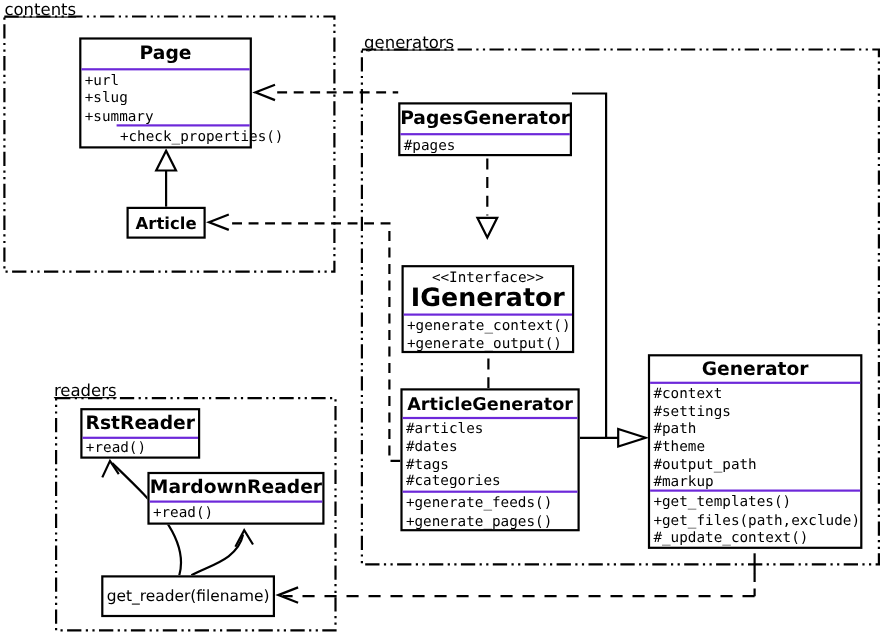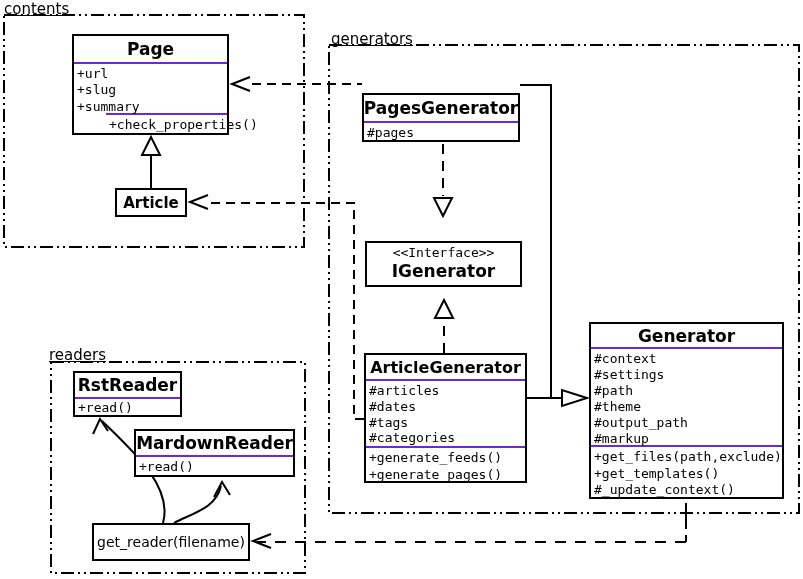--- a/index.html
+++ b/index.html
@@ -5,21 +5,21 @@
   html,body{margin:0;padding:0;background:#fff;}
   #stage{position:relative;width:803px;height:579px;background:#ffffff;overflow:hidden;
          font-family:"DejaVu Sans",sans-serif;color:#000;}
   svg{position:absolute;left:0;top:0;}
   .pkg-label{position:absolute;font-size:15px;color:#000;line-height:16px;text-decoration:underline;}
   .uml{position:absolute;background:#fff;border:2px solid #000;box-sizing:border-box;}
   .uml .t{font-weight:bold;text-align:center;font-size:17px;display:flex;align-items:center;justify-content:center;}
   .uml .c{border-top:2px solid #6d28d9;padding:2px 3px;box-sizing:border-box;}
   .mono{font-family:"DejaVu Sans Mono",monospace;font-size:13px;white-space:nowrap;}
   .stereo{font-family:"DejaVu Sans Mono",monospace;font-size:13px;font-weight:normal;text-align:center;line-height:16px;}
-  .ttl-inner{font-weight:bold;font-size:17px;text-align:center;line-height:20px;}
+  .ttl-inner{font-weight:bold;font-size:23px;text-align:center;line-height:20px;}
   .plain-box{position:absolute;background:#fff;border:2px solid #000;box-sizing:border-box;
              display:flex;align-items:center;justify-content:center;font-size:14px;}
 </style>
 </head>
 <body>
 
 <div id="stage">
 
   <svg width="803" height="579" viewBox="0 0 803 579">
 
@@ -101,20 +101,24 @@
     <div class="c mono" style="height:19px;line-height:15px;">
       <div>#pages</div>
     </div>
   </div>
 
   <div class="uml" style="left:365px;top:218px;width:157px;margin-top:23px;">
     <div style="height:40px;padding-top:2px;">
       <div class="stereo">&lt;&lt;Interface&gt;&gt;</div>
       <div class="ttl-inner">IGenerator</div>
     </div>
+    <div class="c mono" style="height:34px;line-height:16px;">
+      <div>+generate_context()</div>
+      <div>+generate_output()</div>
+    </div>
   </div>
 
   <div class="uml" style="left:364px;top:353px;width:163px;">
     <div class="t" style="height:24px;font-size:16px;">ArticleGenerator</div>
     <div class="c mono" style="height:67px;line-height:15.8px;">
       <div>#articles</div>
       <div>#dates</div>
       <div>#tags</div>
       <div>#categories</div>
     </div>
@@ -128,22 +132,22 @@
     <div class="t" style="height:23px;">Generator</div>
     <div class="c mono" style="height:98px;line-height:15.9px;">
       <div>#context</div>
       <div>#settings</div>
       <div>#path</div>
       <div>#theme</div>
       <div>#output_path</div>
       <div>#markup</div>
     </div>
     <div class="c mono" style="height:52px;line-height:16.6px;">
+      <div>+get_templates()</div>
       <div>+get_files(path,exclude)</div>
-      <div>+get_templates()</div>
       <div>#_update_context()</div>
     </div>
   </div>
 
   <div class="uml" style="left:73px;top:371px;width:109px;">
     <div class="t" style="height:24px;">RstReader</div>
     <div class="c mono" style="height:18px;line-height:14px;">
       <div>+read()</div>
     </div>
   </div>

